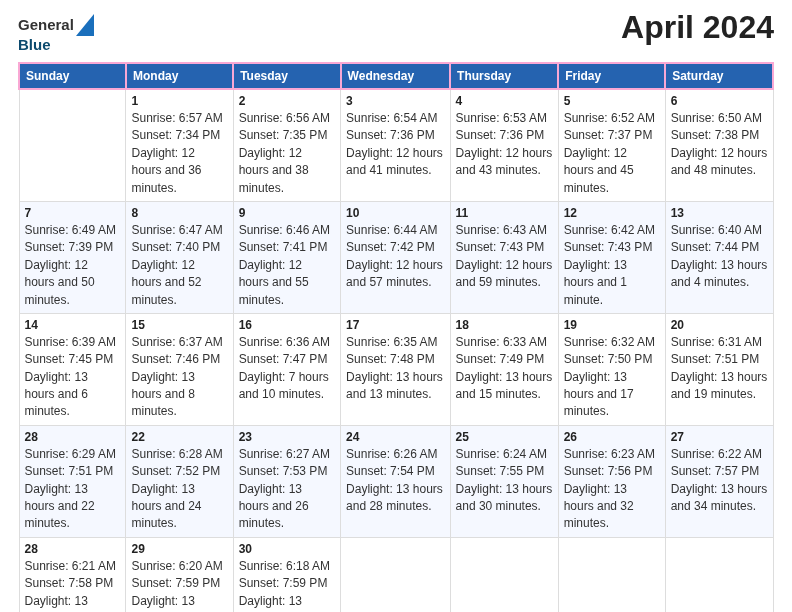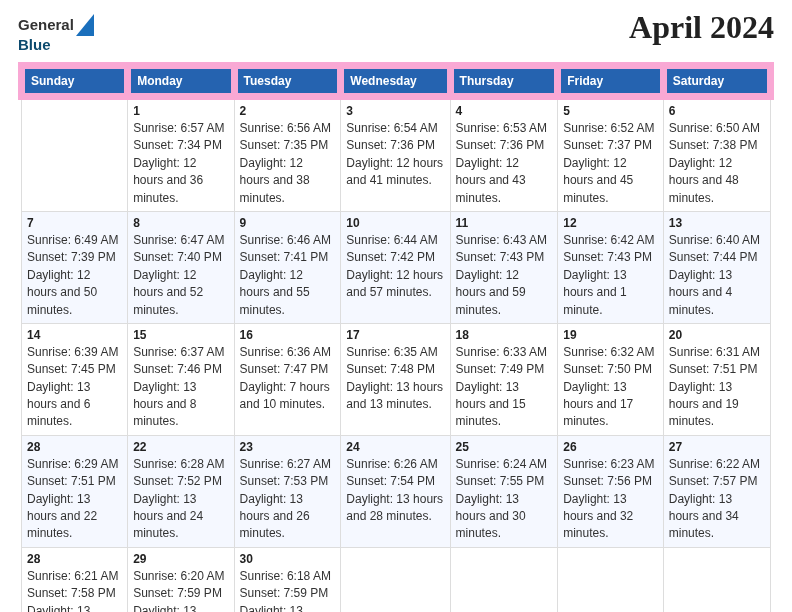--- a/index.html
+++ b/index.html
@@ -46,40 +46,39 @@
       margin-left: 2px;
     }
     .title-block {
       text-align: right;
     }
     .title-block h1 {
       font-size: 32px;
       font-weight: bold;
       color: #222;
       line-height: 1.1;
-      font-family: Liberation Serif, serif;
     }
     .title-block h2 {
       font-size: 14px;
       color: #555;
       font-weight: normal;
     }
     .calendar-table {
       width: 100%;
       border-collapse: collapse;
       font-size: 10.5px;
     }
     .calendar-table th {
       background: #2563b0;
       color: #fff;
       text-align: left;
       padding: 5px 6px;
       font-size: 12px;
       font-weight: bold;
-      border: 7px solid #f9a8d4;
+      border: 2px solid #f9a8d4;
     }
     .calendar-table td {
       vertical-align: top;
       border: 1px solid #ddd;
       padding: 4px 5px;
       width: 113px;
       min-height: 70px;
       background: #fff;
     }
     .calendar-table tr:nth-child(even) td {

